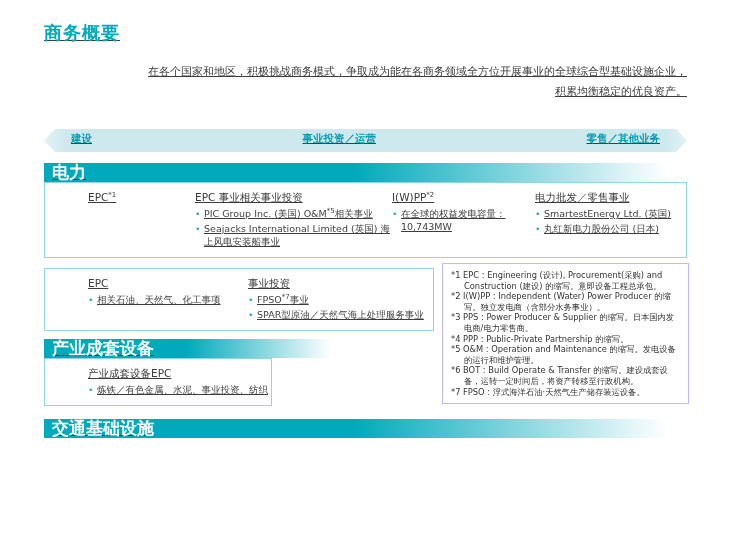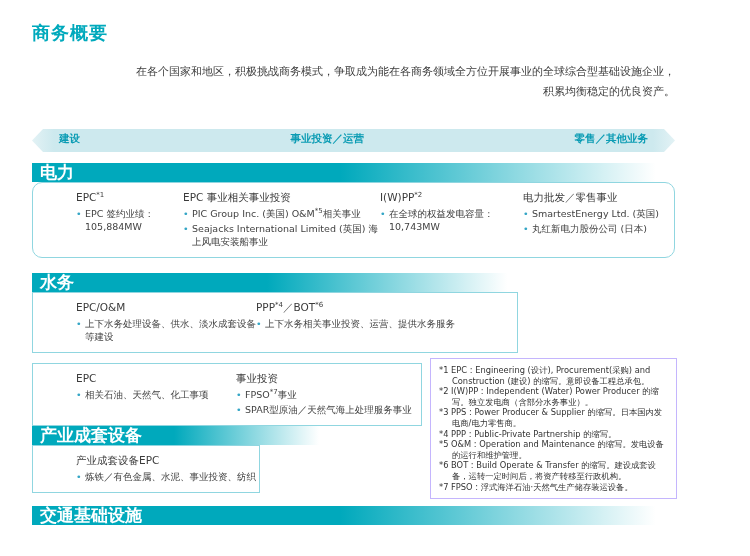--- a/index.html
+++ b/index.html
@@ -1,18 +1,18 @@
 <!DOCTYPE html>
 <html><head>
 <meta charset="utf-8">
 <style>
   * { margin:0; padding:0; box-sizing:border-box; }
   html,body { width:750px; height:556px; background:#fff; overflow:hidden; }
   body { font-family:"DejaVu Sans","Liberation Sans",sans-serif; color:#3d3d3d; }
-  .page { position:relative; width:750px; height:556px; padding:21px 0 0 32px; }
+  .page { position:relative; width:750px; height:556px; padding:21px 0 0 44px;text-decoration:underline; }
   .content { width:643px; }
 
   .page-title { font-size:18px; font-weight:bold; color:#00a9bc; letter-spacing:1px; }
 
   .intro { margin-top:17px; font-size:11px; line-height:20px; color:#3c3c3c;text-align:right; }
 
   
   .flow-bar { position:relative; margin-top:27px; height:23px; }
   .flow-bar-bg { position:absolute; inset:0;
     clip-path:polygon(11px 0, calc(100% - 11px) 0, 100% 50%, calc(100% - 11px) 100%, 11px 100%, 0 50%);
@@ -24,35 +24,35 @@
   
   .sec-header { height:19px; line-height:18px; padding-left:8px; font-size:17px; font-weight:bold; color:#fff; }
   .hdr-grad { background:linear-gradient(90deg,#00a9bc 0%,#00a9bc 48%,rgba(0,169,188,0) 97%); }
   .hdr-full  { width:643px; }
   .hdr-water { width:490px; }
   .hdr-oil   { width:318px; }
   .hdr-plant { width:296px; }
 
   
   .sec-box { border:1px solid #90d6e0; background:#fff; display:flex; padding:7px 8px 9px 43px; }
-  .box-full  { width:643px;border-radius:10px; }
+  .box-full  { width:643px; }
   .box-water { width:486px; }
   .box-oil   { width:390px; }
   .box-plant { width:228px; }
 
   .col { flex:0 0 auto; }
   .col-heading { font-size:10.5px; color:#3a3a3a; line-height:14px; margin-bottom:3px; }
   .bullet { position:relative; font-size:9.5px; line-height:13px; color:#424242; padding-left:9px; margin-top:2px; }
   .bullet::before { content:"•"; position:absolute; left:0; top:0; color:#35a6c6; }
   sup { font-size:7px; vertical-align:super; line-height:0; }
 
   .sec-power { margin-top:11px; }
   .sec-water { margin-top:15px; }
   .oil-wrap  { position:relative; margin-top:10px; }
-  .sec-plant { }
+  .sec-plant { margin-top:8px; }
   .sec-trans { margin-top:13px; }
 
   
   .p-c1 { width:107px; } .p-c2 { width:197px; } .p-c3 { width:143px; } .p-c4 { width:150px; }
   .w-c1 { width:180px; } .w-c2 { width:255px; }
   .o-c1 { width:160px; } .o-c2 { width:180px; }
 
   
   .footnotes { position:absolute; left:398px; top:-5px; width:247px; height:141px;
     border:1px solid #c4b5fd; padding:6px 7px 6px 8px; background:#fff; overflow:hidden; }
@@ -77,52 +77,38 @@
         <span>事业投资／运营</span>
         <span>零售／其他业务</span>
       </div>
     </div>
 
     <div class="sec-power">
       <div class="sec-header hdr-grad hdr-full">电力</div>
       <div class="sec-box box-full">
         <div class="col p-c1">
           <div class="col-heading">EPC<sup>*1</sup></div>
-          <div class="bullet">EPC 签约业绩：105,884MW</div>
         </div>
         <div class="col p-c2">
           <div class="col-heading">EPC 事业相关事业投资</div>
           <div class="bullet">PIC Group Inc. (美国) O&amp;M<sup>*5</sup>相关事业</div>
           <div class="bullet">Seajacks International Limited (英国) 海上风电安装船事业</div>
         </div>
         <div class="col p-c3">
           <div class="col-heading">I(W)PP<sup>*2</sup></div>
           <div class="bullet">在全球的权益发电容量：10,743MW</div>
         </div>
         <div class="col p-c4">
           <div class="col-heading">电力批发／零售事业</div>
           <div class="bullet">SmartestEnergy Ltd. (英国)</div>
           <div class="bullet">丸红新电力股份公司 (日本)</div>
         </div>
       </div>
     </div>
 
-    <div class="sec-water">
-      <div class="sec-header hdr-grad hdr-water">水务</div>
-      <div class="sec-box box-water">
-        <div class="col w-c1">
-          <div class="col-heading">EPC/O&amp;M</div>
-          <div class="bullet">上下水务处理设备、供水、淡水成套设备等建设</div>
-        </div>
-        <div class="col w-c2">
-          <div class="col-heading">PPP<sup>*4</sup>／BOT<sup>*6</sup></div>
-          <div class="bullet">上下水务相关事业投资、运营、提供水务服务</div>
-        </div>
-      </div>
-    </div>
 
     <div class="oil-wrap">
       <div>
         <div class="sec-box box-oil">
           <div class="col o-c1">
             <div class="col-heading">EPC</div>
             <div class="bullet">相关石油、天然气、化工事项</div>
           </div>
           <div class="col o-c2">
             <div class="col-heading">事业投资</div>

